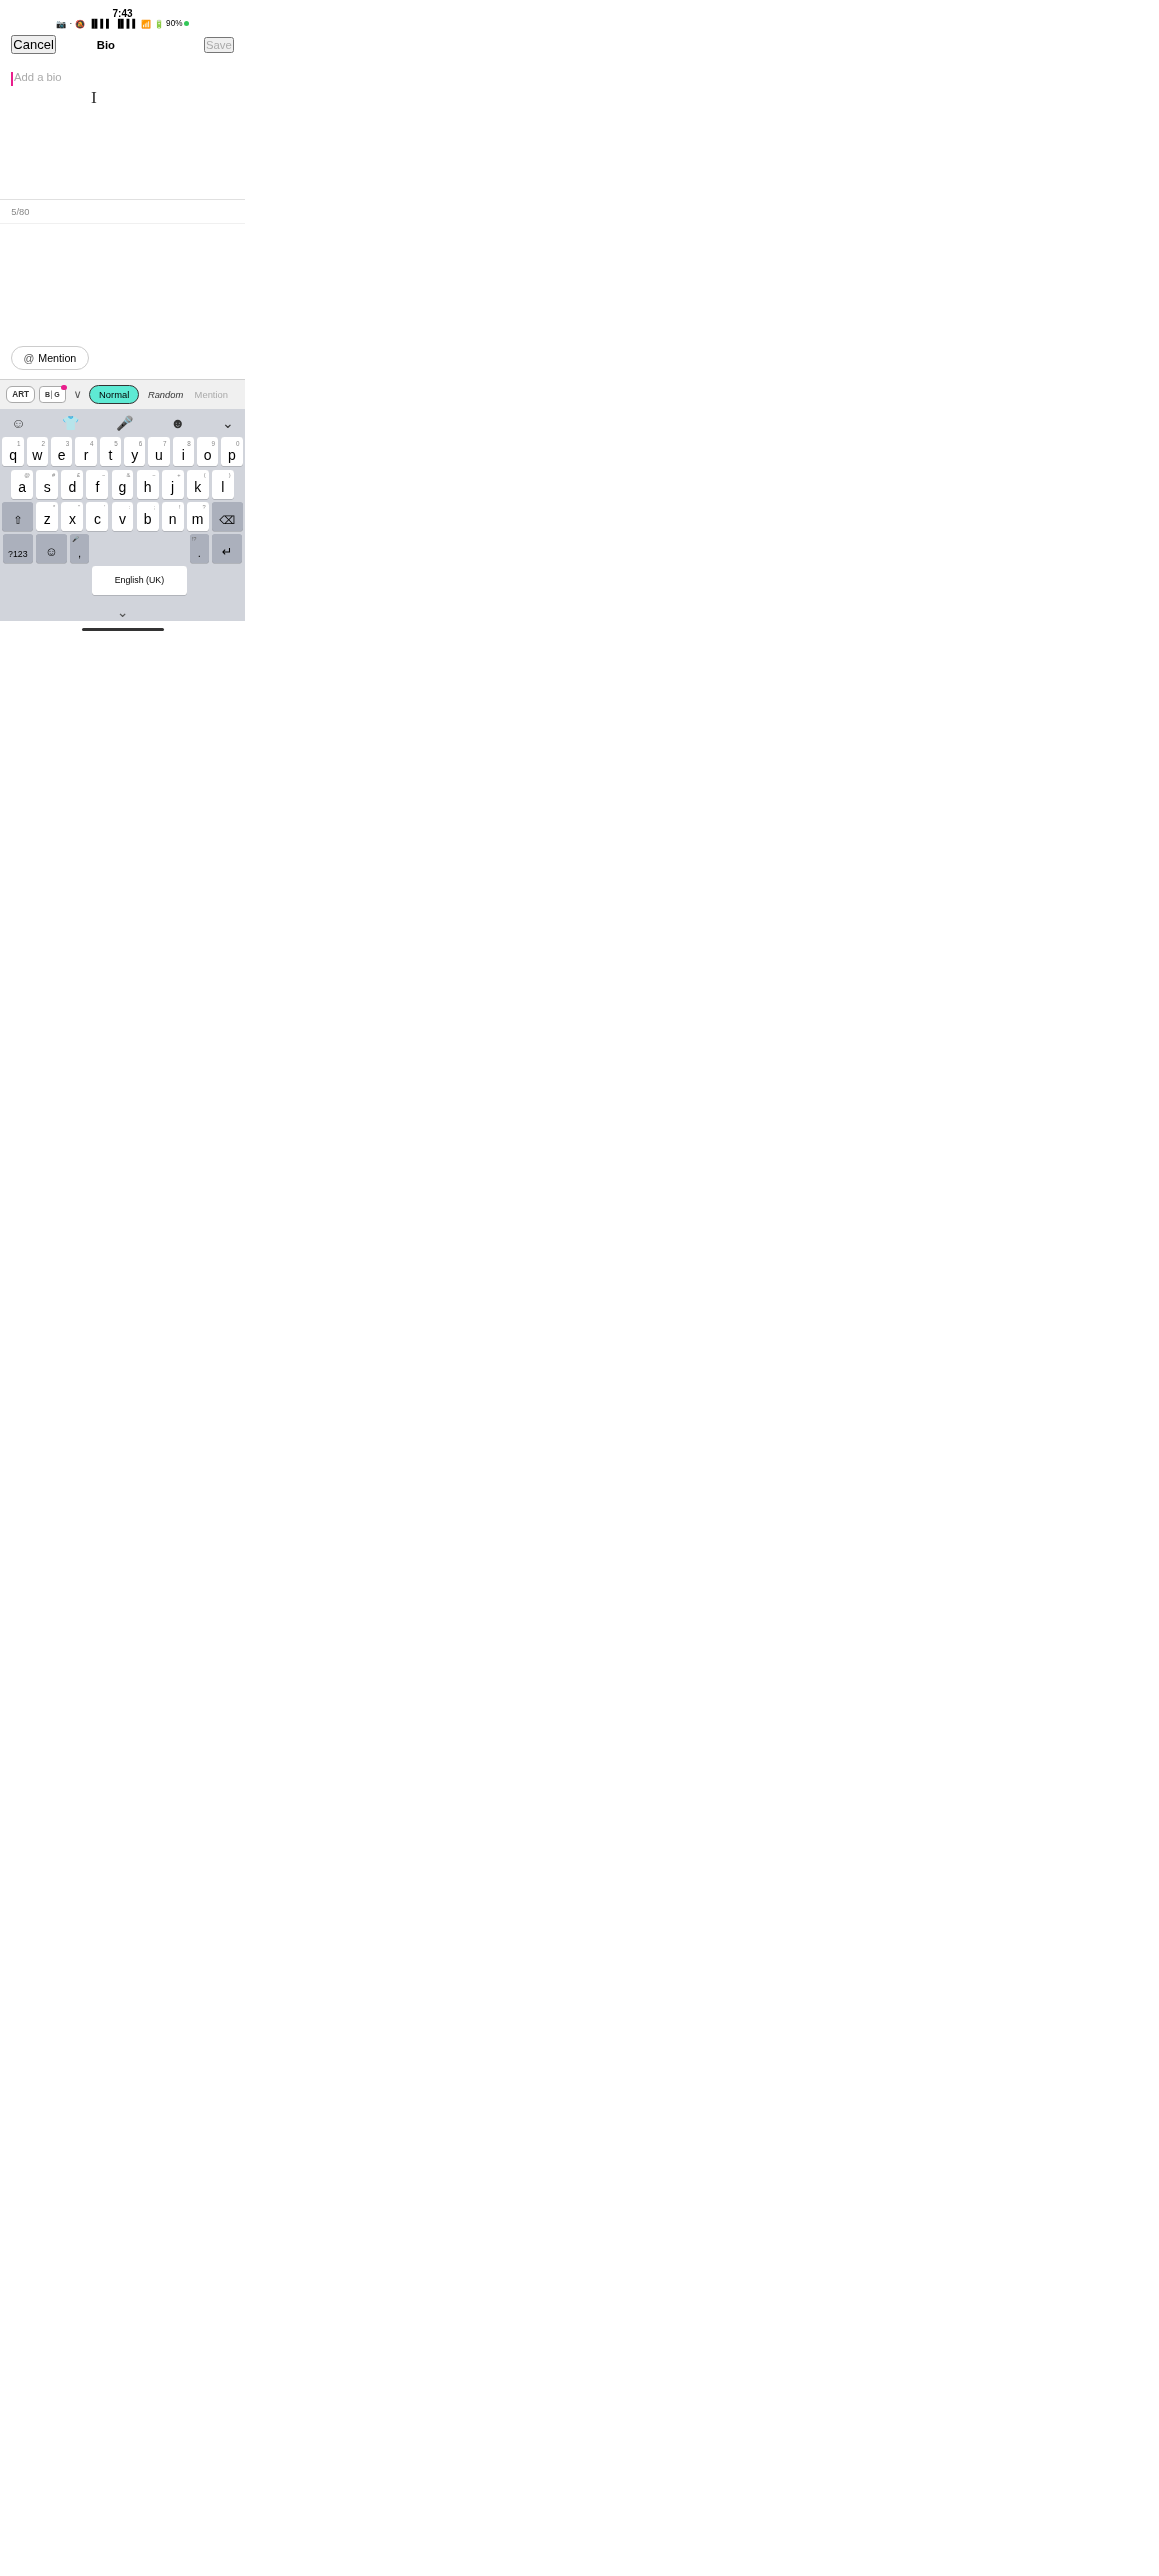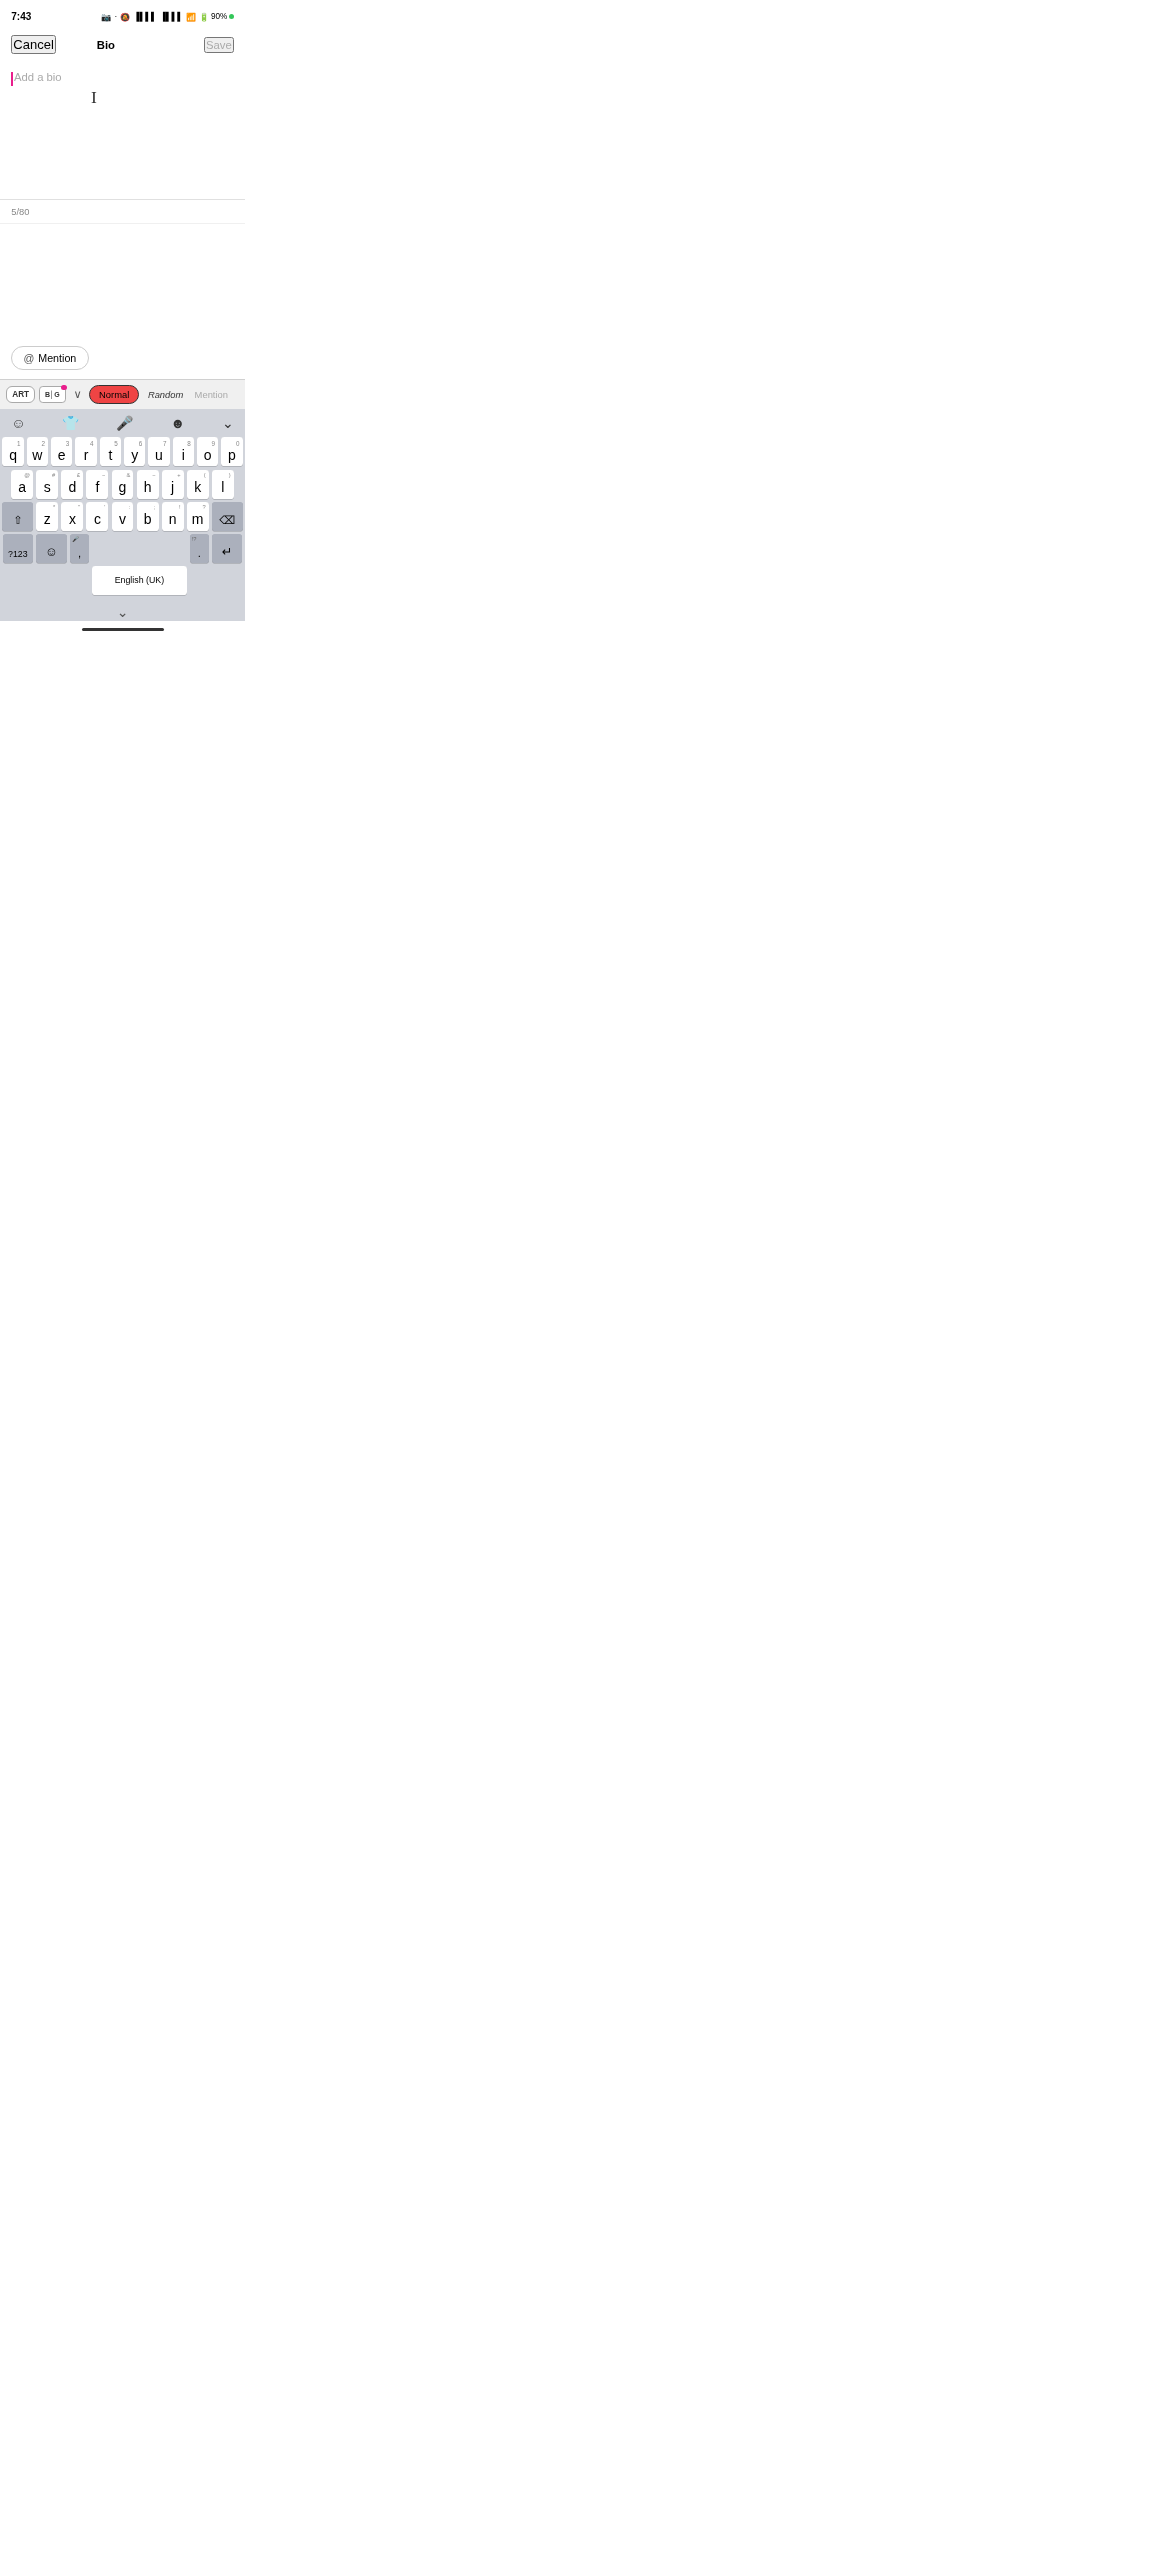--- a/index.html
+++ b/index.html
@@ -13,20 +13,21 @@
       overflow-x: hidden;
     }
 
     
     .status-bar {
       display: flex;
       justify-content: space-between;
       align-items: center;
       padding: 7.5px 11.3px 3.8px 11.3px;
       height: 30px;
+      flex-direction: column;
     }
     .status-time {
       font-size: 10px;
       font-weight: 600;
       color: #000;
     }
     .status-icons {
       display: flex;
       align-items: center;
       gap: 3.1px;
@@ -187,21 +188,21 @@
       color: #555;
       padding: 2.5px 3.8px;
     }
     .kb-btn-normal {
       border: 1.3px solid #333;
       border-radius: 12.6px;
       padding: 3.1px 8.8px;
       font-size: 9.4px;
       font-weight: 500;
       color: #000;
-      background: #ef4444;
+      background: #5eead4;
     }
     .kb-btn-random {
       font-size: 9.4px;
       font-style: italic;
       color: #333;
       background: none;
       border: none;
       padding: 3.1px 5px;
     }
     .kb-btn-premium {

